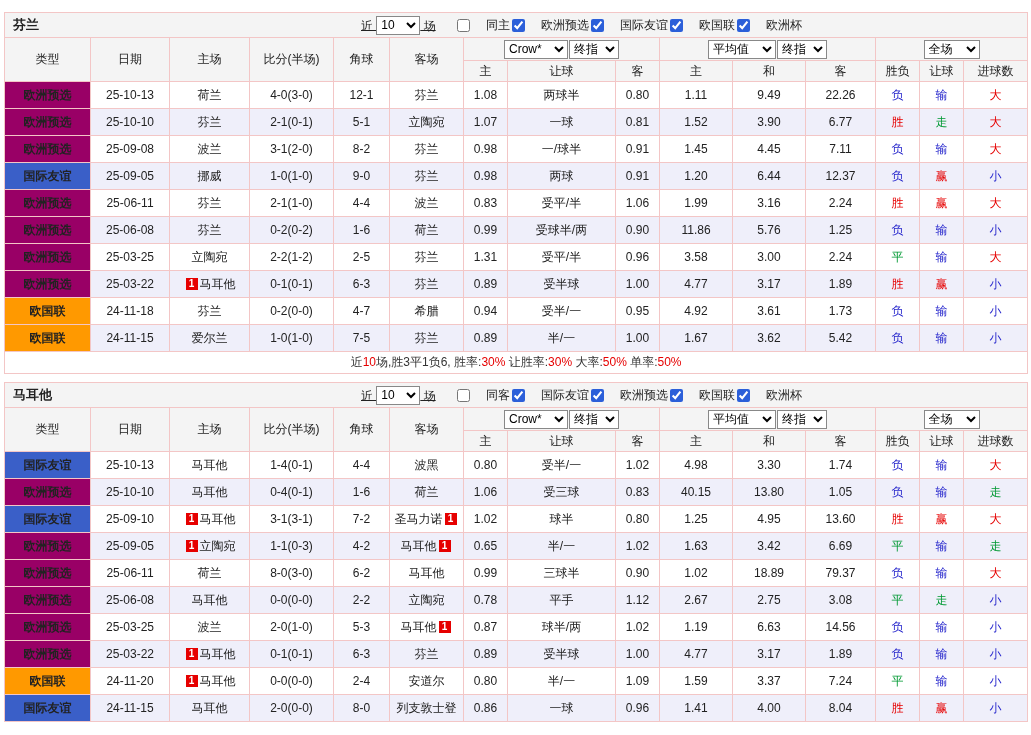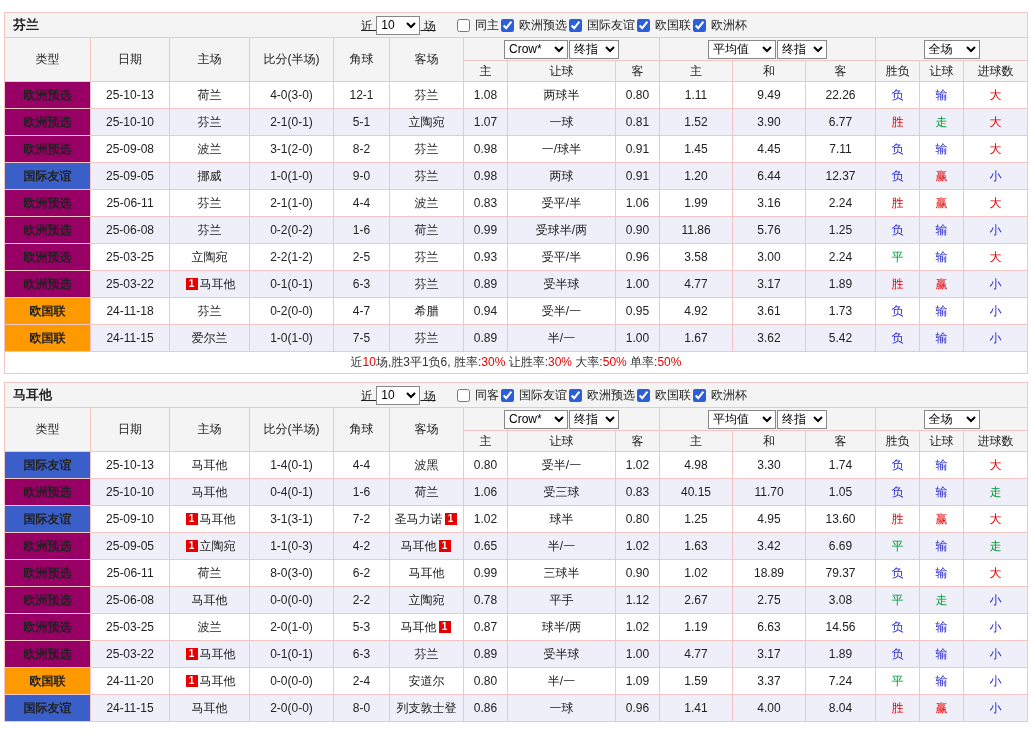--- a/index.html
+++ b/index.html
@@ -21,21 +21,21 @@
   td.focus{color:#009933;}
   td.score{color:#e60000;}
   tr.summary-row td{height:21px;background:#fff;}
   .red-card{display:inline-block;width:12px;height:12px;line-height:12px;background:#e60000;
     color:#fff;font-size:10px;font-weight:bold;text-align:center;vertical-align:middle;margin:0 2px;}
   select{font-size:12px;height:19px;border:1px solid #888;background:#fff;}
   .filter-flex{display:flex;align-items:center;}
   .team-name{font-weight:bold;width:356px;text-align:left;padding-left:8px;box-sizing:border-box;font-size:13px;}
   .near-group{width:96px;text-align:left;text-decoration:underline;}
   .checks{display:flex;align-items:center;gap:2px;}
-  .checks label{display:flex;align-items:center;gap:5px;cursor:pointer;}
+  .checks label{display:flex;align-items:center;gap:16px;cursor:pointer;}
   .checks input{margin:0;accent-color:#2b5fd9;}
   .hsel-group{display:flex;justify-content:center;gap:1px;align-items:center;}
 </style>
 </head>
 <body>
 
 <div class="page">
   <div id="sections">
       <table class="grid">
         <colgroup>
@@ -224,21 +224,21 @@
             <td style="color:#2525cc">输</td>
             <td style="color:#2525cc">小</td>
           </tr>
           <tr class="data-row">
             <td class="type-cell" style="background:#990066">欧洲预选</td>
             <td>25-03-25</td>
             <td>立陶宛</td>
             <td class="score">2-2(1-2)</td>
             <td>2-5</td>
             <td class="focus">芬兰</td>
-            <td>0.93</td>
+            <td>1.31</td>
             <td>受平/半</td>
             <td>0.96</td>
             <td>3.58</td>
             <td>3.00</td>
             <td>2.24</td>
             <td style="color:#009933">平</td>
             <td style="color:#2525cc">输</td>
             <td style="color:#e60000">大</td>
           </tr>
           <tr class="data-row alt">
@@ -403,21 +403,21 @@
             <td class="type-cell" style="background:#990066">欧洲预选</td>
             <td>25-10-10</td>
             <td class="focus">马耳他</td>
             <td class="score">0-4(0-1)</td>
             <td>1-6</td>
             <td>荷兰</td>
             <td>1.06</td>
             <td>受三球</td>
             <td>0.83</td>
             <td>40.15</td>
-            <td>11.70</td>
+            <td>13.80</td>
             <td>1.05</td>
             <td style="color:#2525cc">负</td>
             <td style="color:#2525cc">输</td>
             <td style="color:#009933">走</td>
           </tr>
           <tr class="data-row">
             <td class="type-cell" style="background:#3a5fc8">国际友谊</td>
             <td>25-09-10</td>
             <td class="focus"><span class="red-card">1</span>马耳他</td>
             <td class="score">3-1(3-1)</td>

